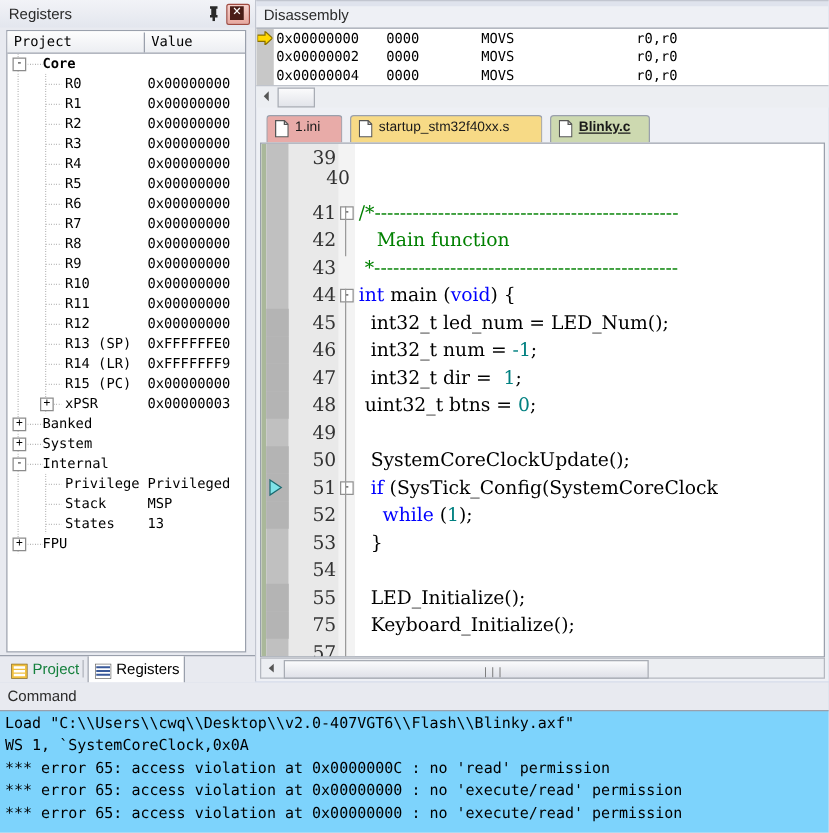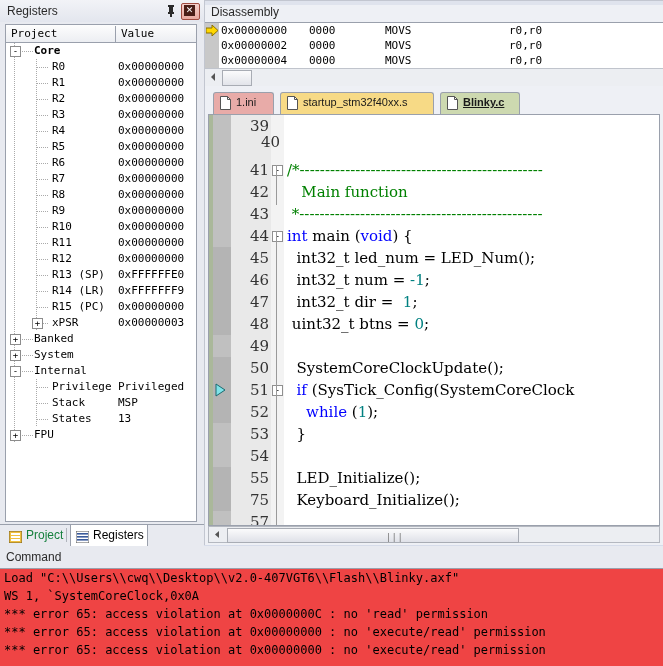--- a/index.html
+++ b/index.html
@@ -154,21 +154,21 @@
     position:absolute;left:18px;top:1px;width:290px;height:13px;
     background:linear-gradient(to bottom,#fbfbfc,#dfe1e8);border:1px solid #a8acb4;
   }
   .code-hscroll .grip{position:absolute;left:158px;top:4px;font-size:8px;color:#6a6a6a;letter-spacing:1px;
     font-family:"DejaVu Sans Mono", monospace;}
 
   
   .cmd-pane{position:absolute;left:0;top:546px;width:663px;height:120px;background:#e8eaf0;}
   .cmd-title{position:absolute;left:6px;top:4px;font-size:12px;color:#2a2a2a;}
   .cmd-body{
-    position:absolute;left:0;top:22px;width:663px;height:98px;background:#ef4444;
+    position:absolute;left:0;top:22px;width:663px;height:98px;background:#7dd3fc;
     border-top:1px solid #9aa0ac;overflow:hidden;
   }
   .cmd-line{
     height:18px;line-height:18px;padding-left:4px;white-space:pre;
     font-family:"DejaVu Sans Mono", monospace;font-size:12px;color:#000;
   }
 
   
   .seam-v{position:absolute;left:204px;top:0;width:1px;height:545px;background:#c2c6d0;}
   .hdr-seam{position:absolute;left:205px;top:0;width:458px;height:1px;background:#c2c6d0;}

